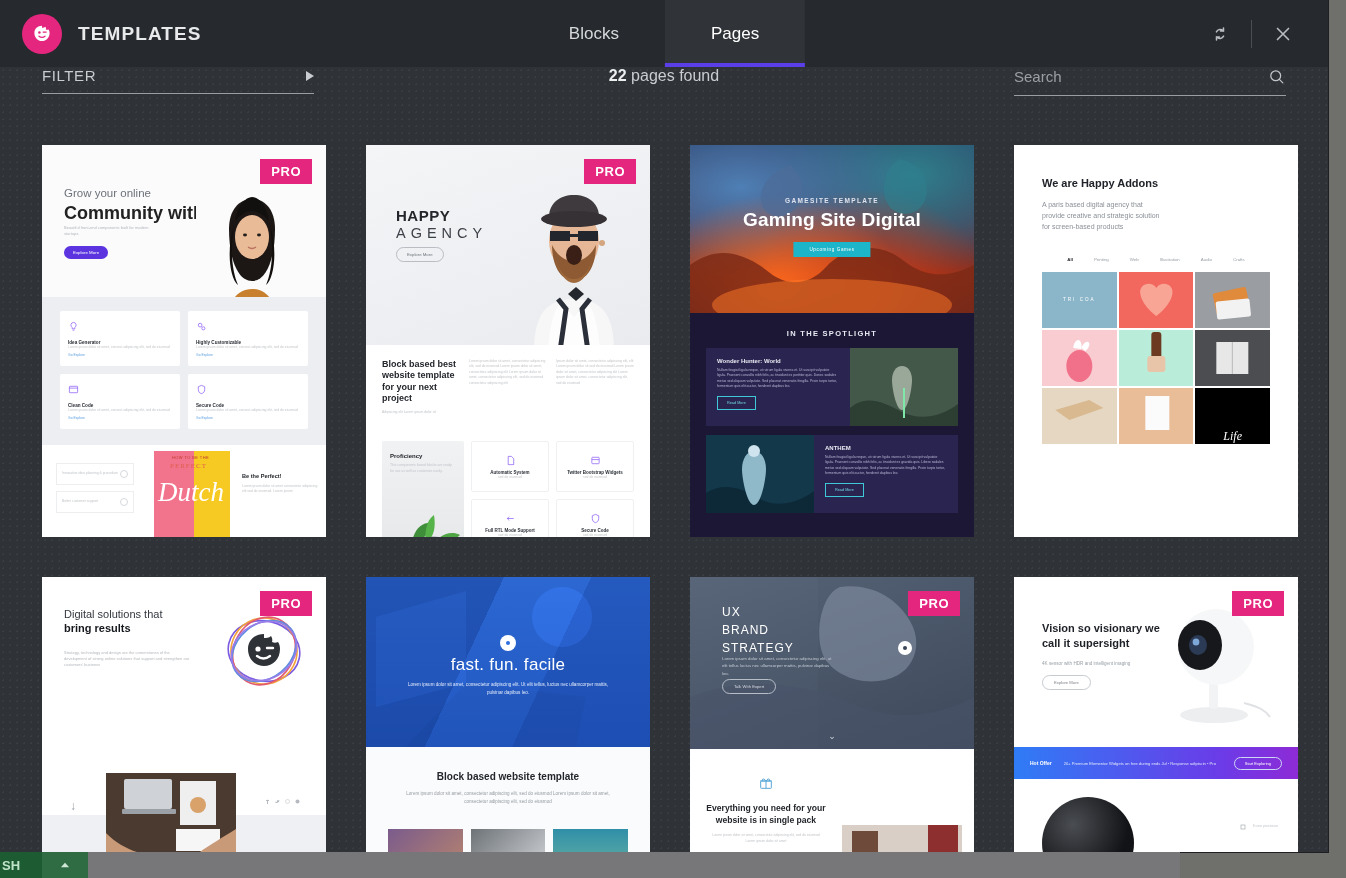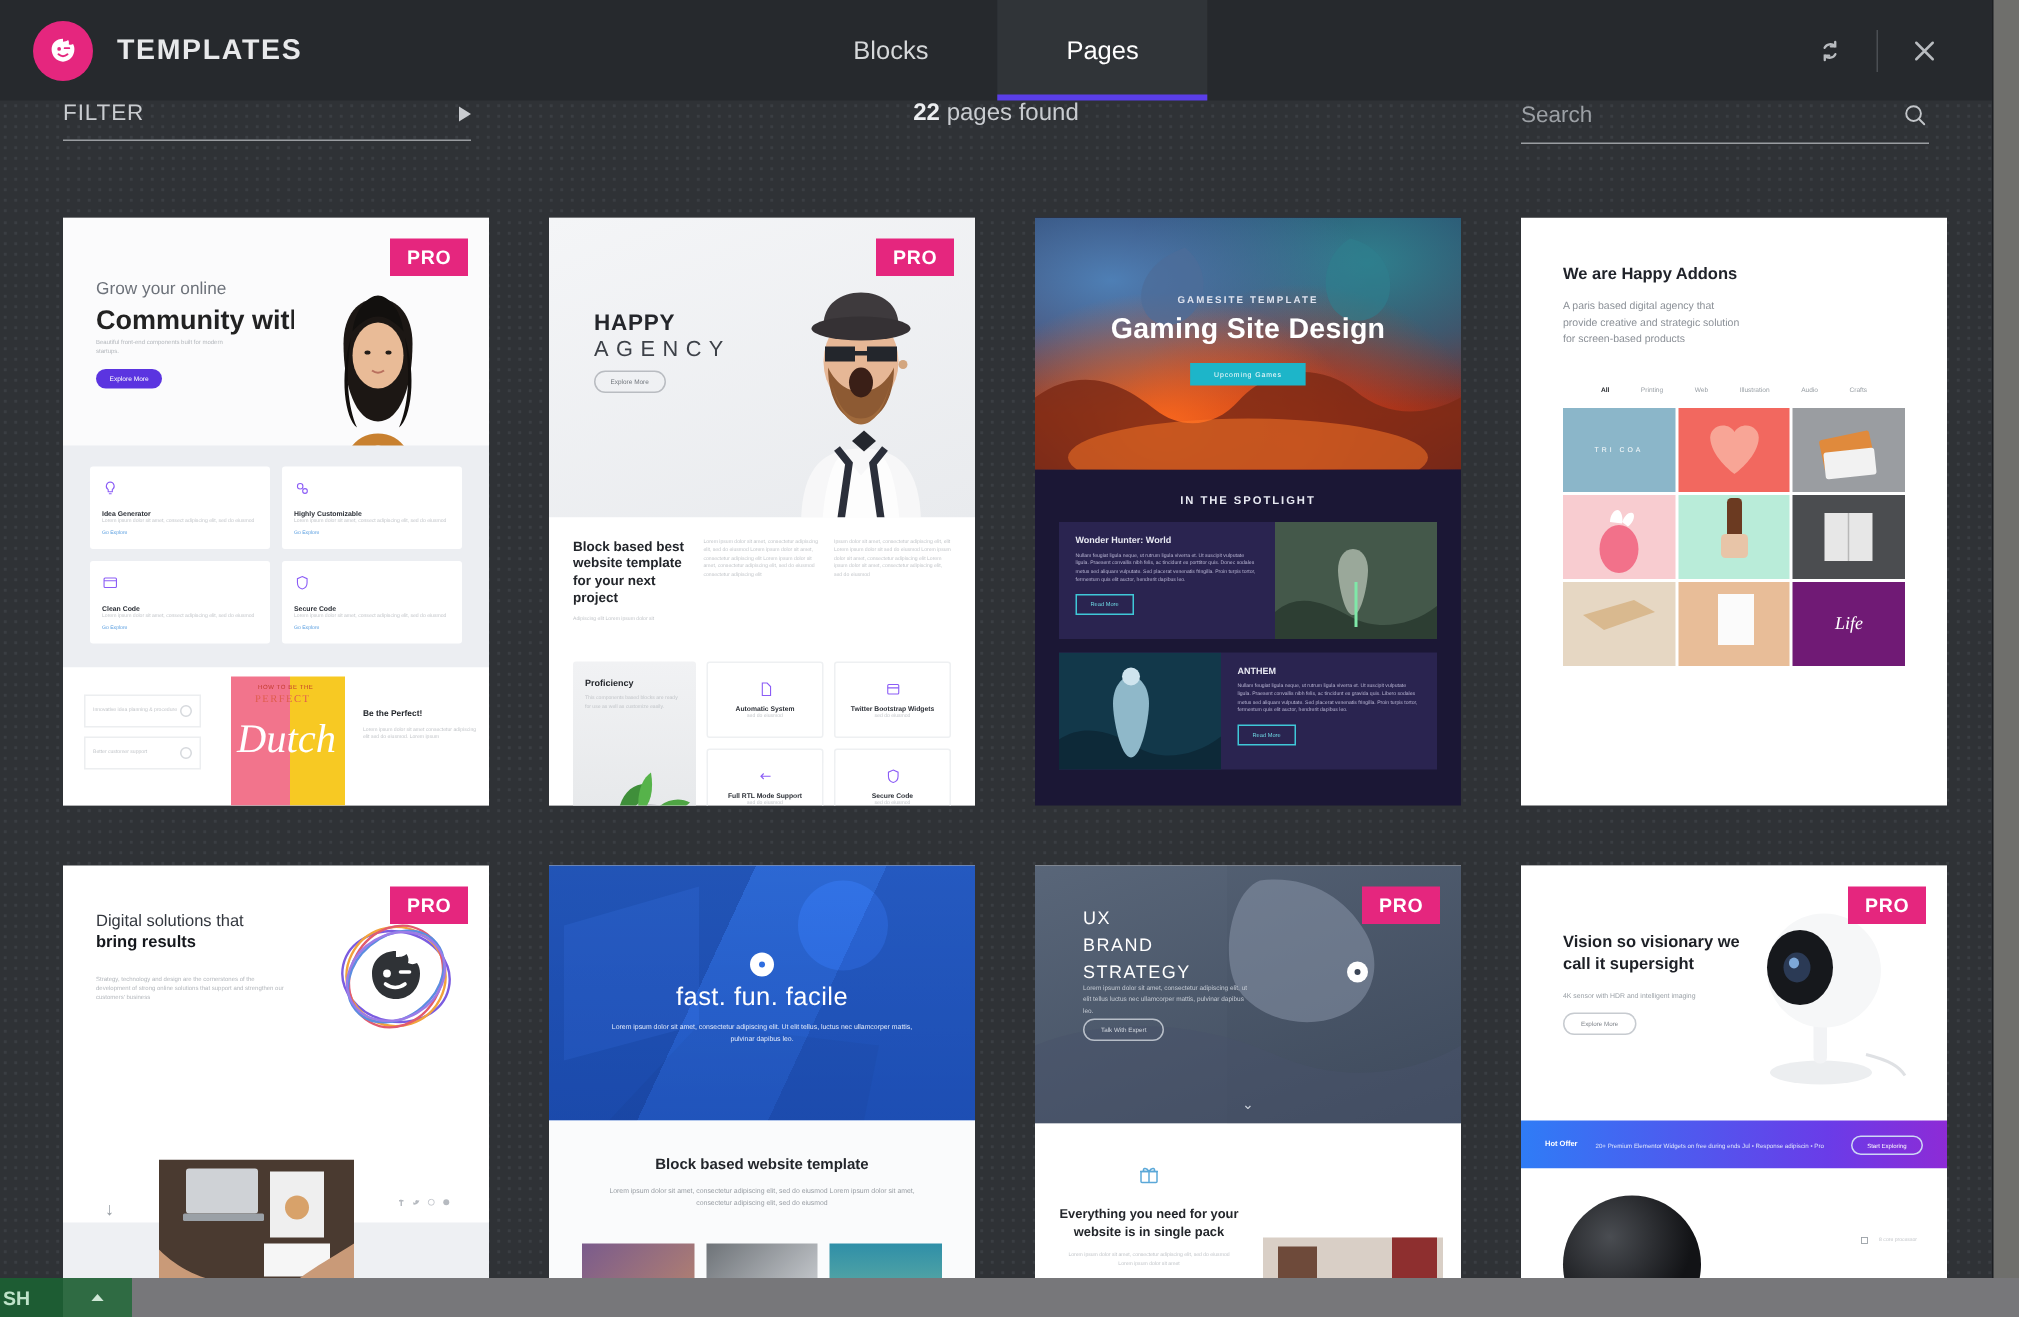--- a/index.html
+++ b/index.html
@@ -247,21 +247,21 @@
              display:flex; align-items:center; padding:0 16px; }
   .c8-hot { color:#fff; font-size:5px; font-weight:700; }
   .c8-band-txt { color:#dfe6fb; font-size:4.1px; margin-left:12px; flex:1; }
   .c8-band-btn { border:1px solid #cdd7f5; border-radius:9px; color:#fff; font-size:4px; padding:3px 10px;}
   .c8-low { position:absolute; top:202px; left:0;right:0;bottom:0; background:#fff; }
   .c8-orb { position:absolute; left:28px; top:18px; width:92px; height:92px; border-radius:50%;
             background:radial-gradient(circle at 34% 30%, #4a4d52 0%, #121316 62%); }
   .c8-feat { position:absolute; right:20px; top:44px; display:flex; gap:6px; align-items:center; }
 
   
-  .taskbar { position:absolute; left:0; bottom:0; width:1346px; height:26px; background:#2b2d30; }
+  .taskbar { position:absolute; left:0; bottom:0; width:1180px; height:26px; background:#2b2d30; }
   .tb-green { position:absolute; left:0; bottom:0; width:88px; height:26px; background:#1d5c33;
               display:flex; align-items:center; }
   .tb-green-label { color:#bfe3c9; font-size:13px; font-weight:700; padding-left:2px; }
   .tb-chev { position:absolute; left:42px; bottom:0; width:46px; height:26px; background:#2f6b43;
              display:flex; align-items:center; justify-content:center; color:#cfe7d6; cursor:pointer;}
   .tb-rest { position:absolute; left:88px; right:0; bottom:0; height:26px; background:#77777a; }
 
   .dots { background-image: radial-gradient(#3a3e43 1px, transparent 1px); background-size: 7px 7px; }
 </style>
 </head>
@@ -492,21 +492,21 @@
 
         <div class="card c3">
           <div class="c3-hero">
             <svg viewBox="0 0 284 168" style="position:absolute;inset:0;width:100%;height:100%">
               <path d="M0 120c30-22 58-10 80 8 18 14 40 12 56-6 20-22 54-26 78-6 20 16 44 18 70 4v48H0z" fill="#7d2a16" opacity=".85"></path>
               <path d="M100 20c10 8 16 22 10 36-8 18-28 20-36 8-8-12-2-34 26-44z" fill="#4d6c99" opacity=".7"></path>
               <path d="M210 14c18 4 30 20 26 38-4 16-22 22-34 12s-12-38 8-50z" fill="#2f7f8d" opacity=".6"></path>
               <ellipse cx="142" cy="160" rx="120" ry="26" fill="#ff7a28" opacity=".5"></ellipse>
             </svg>
             <div class="c3-tag">GAMESITE TEMPLATE</div>
-            <div class="c3-h">Gaming Site Design</div>
+            <div class="c3-h">Gaming Site Digital</div>
             <div class="c3-btn">Upcoming Games</div>
           </div>
           <div class="c3-spot">IN THE SPOTLIGHT</div>
           <div class="c3-rows">
             <div class="c3-row">
               <div class="c3-txt">
                 <div class="c3-rt">Wonder Hunter: World</div>
                 <div class="mini2" style="color:#b9b6d4;margin-top:4px">Nullam feugiat ligula neque, ut rutrum ligula viverra et. Ut suscipit vulputate ligula. Praesent convallis nibh felis, ac tincidunt ex porttitor quis. Donec sodales metus sed aliquam vulputate. Sed placerat venenatis fringilla. Proin turpis tortor, fermentum quis elit auctor, hendrerit dapibus leo.</div>
                 <div class="c3-btn2">Read More</div>
               </div>
@@ -582,21 +582,21 @@
               <svg viewBox="0 0 60 56" style="width:100%;height:100%">
                   <path d="M6 22l34-10 14 8-34 12z" fill="#d9b98f"></path>
                   <path d="M20 32v18M44 26v18" stroke="#c8a madeira"></path>
                 </svg>
             </div>
             <div class="mcell" style="background:#e8bd98;position:relative">
               <svg viewBox="0 0 60 56" style="width:100%;height:100%">
                   <rect x="19" y="8" width="24" height="34" fill="#fbfbfb"></rect>
                 </svg>
             </div>
-            <div class="mcell" style="background:#701a75;position:relative;display:flex;align-items:center;justify-content:center">
+            <div class="mcell" style="background:#000000;position:relative;display:flex;align-items:flex-end;justify-content:center">
               <span style="font-family:'Liberation Serif',serif;font-style:italic;color:#fff;font-size:12px">Life</span>
             </div>
           </div>
         </div>
 
         <div class="card">
           <div class="pro-badge">PRO</div>
           <div class="c5-h">
             <span>Digital solutions that </span><b>bring results</b>
           </div>

